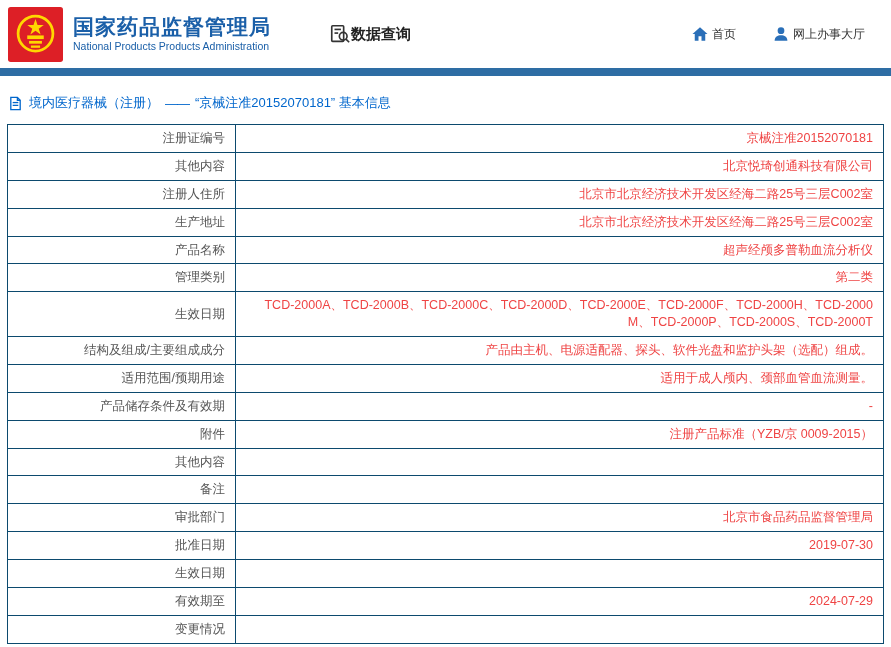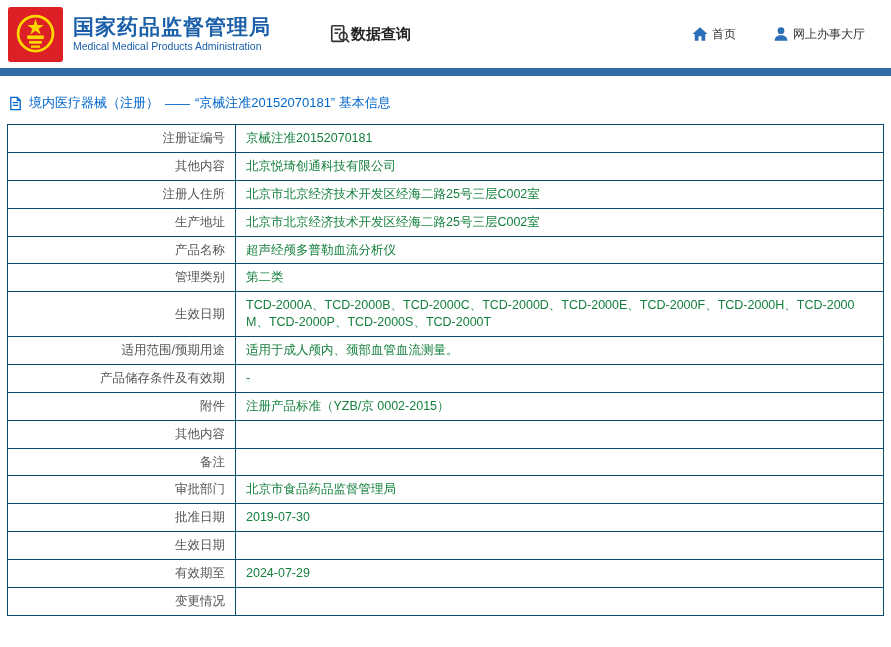--- a/index.html
+++ b/index.html
@@ -61,42 +61,42 @@
     vertical-align: middle;
     word-break: break-all;
   }
   td.label-cell {
     width: 228px;
     text-align: right;
     color: #555555;
     background: #ffffff;
     padding-right: 12px;
   }
-  td.value-cell { color: #15803d; text-align: left; }
+  td.value-cell { color: #ef4444; text-align: right; }
 </style>
 </head>
 <body>
 
 <div class="page">
 
   <header class="site-header">
     <div class="brand">
       <span class="emblem">
         <svg viewBox="0 0 60 60" xmlns="http://www.w3.org/2000/svg">
           <rect width="60" height="60" rx="3" fill="#dd1f26"></rect>
           <circle cx="30" cy="29" r="19" fill="none" stroke="#ffd700" stroke-width="3"></circle>
           <polygon points="30,13 32.2,19.5 39,19.5 33.5,23.6 35.6,30 30,26 24.4,30 26.5,23.6 21,19.5 27.8,19.5" fill="#ffd700"></polygon>
           <rect x="21" y="31" width="18" height="4" fill="#ffd700"></rect>
           <rect x="23" y="37" width="14" height="3" fill="#ffd700"></rect>
           <rect x="25" y="42" width="10" height="2.5" fill="#ffd700"></rect>
         </svg>
       </span>
       <div class="brand-text">
         <div class="org-cn">国家药品监督管理局</div>
-        <div class="org-en">Medical Medical Products Administration</div>
+        <div class="org-en">National Products Products Administration</div>
       </div>
     </div>
 
     <div class="data-query">
       <span class="dq-icon">
         <svg viewBox="0 0 24 24" xmlns="http://www.w3.org/2000/svg" fill="none" stroke="#333333" stroke-width="1.8">
           <rect x="3" y="3" width="13" height="17" rx="1"></rect>
           <line x1="6" y1="7" x2="13" y2="7"></line>
           <line x1="6" y1="11" x2="10" y2="11"></line>
           <circle cx="15.5" cy="14.5" r="4.2"></circle>
@@ -163,30 +163,34 @@
         </tr>
         <tr>
           <td class="label-cell">管理类别</td>
           <td class="value-cell">第二类</td>
         </tr>
         <tr>
           <td class="label-cell">生效日期</td>
           <td class="value-cell">TCD-2000A、TCD-2000B、TCD-2000C、TCD-2000D、TCD-2000E、TCD-2000F、TCD-2000H、TCD-2000M、TCD-2000P、TCD-2000S、TCD-2000T</td>
         </tr>
         <tr>
+          <td class="label-cell">结构及组成/主要组成成分</td>
+          <td class="value-cell">产品由主机、电源适配器、探头、软件光盘和监护头架（选配）组成。</td>
+        </tr>
+        <tr>
           <td class="label-cell">适用范围/预期用途</td>
           <td class="value-cell">适用于成人颅内、颈部血管血流测量。</td>
         </tr>
         <tr>
           <td class="label-cell">产品储存条件及有效期</td>
           <td class="value-cell">-</td>
         </tr>
         <tr>
           <td class="label-cell">附件</td>
-          <td class="value-cell">注册产品标准（YZB/京 0002-2015）</td>
+          <td class="value-cell">注册产品标准（YZB/京 0009-2015）</td>
         </tr>
         <tr>
           <td class="label-cell">其他内容</td>
           <td class="value-cell"></td>
         </tr>
         <tr>
           <td class="label-cell">备注</td>
           <td class="value-cell"></td>
         </tr>
         <tr>

